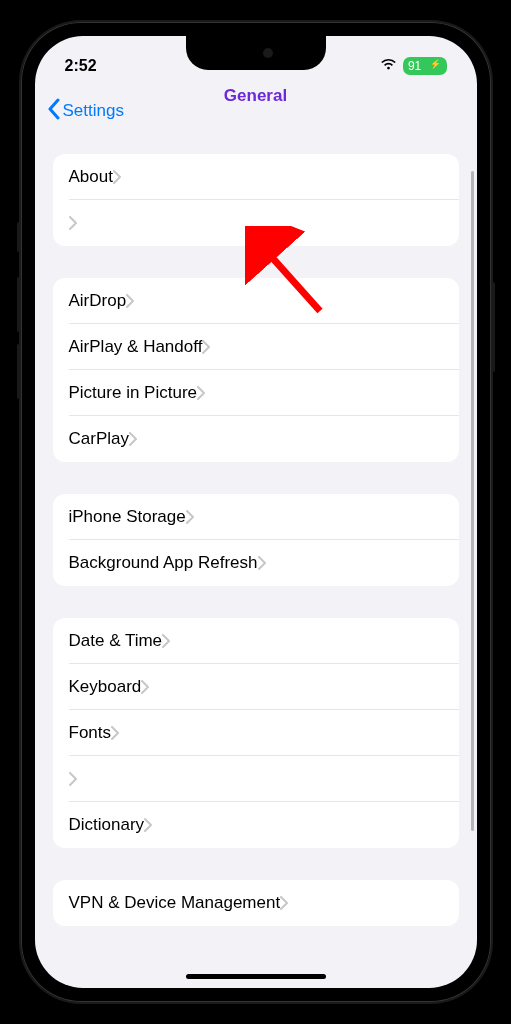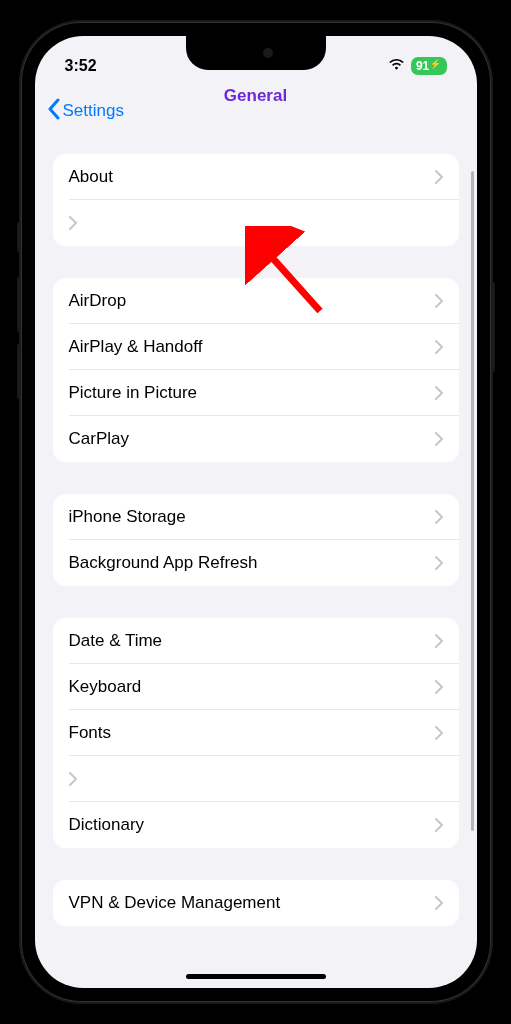--- a/index.html
+++ b/index.html
@@ -87,25 +87,25 @@
     .status-right {
       display: flex;
       align-items: center;
       gap: 6px;
     }
     .wifi-icon svg { width: 17px; height: 13px; }
     .battery-badge {
       background: #34c759;
       color: #fff;
       font-size: 12px;
-      font-weight: 700;
+      font-weight: 400;
       padding: 2px 5px;
       border-radius: 7px;
       display: flex;
-      gap: 1px;
+      gap: 9px;
     }
     .bolt { font-size: 9px; }
     .nav-bar {
       height: 50px;
       display: flex;
       position: relative;
       padding: 0 12px;
     }
     .back-button {
       display: flex;
@@ -142,21 +142,20 @@
     .section {
       background: #fff;
       border-radius: 12px;
       margin-top: 32px;
       overflow: hidden;
     }
     .section:first-child { margin-top: 18px; }
     .row {
       display: flex;
       align-items: center;
-      justify-content: space-between;
       padding: 13px 16px;
       min-height: 46px;
       position: relative;
     }
     .row:not(:last-child)::after {
       content: '';
       position: absolute;
       bottom: 0;
       left: 16px;
       right: 0;
@@ -203,21 +202,21 @@
   <div class="phone-buttons-right">
     <div class="phone-btn power"></div>
   </div>
 
   <div class="screen">
     <div class="notch">
       <div class="notch-dot"></div>
     </div>
 
     <div class="status-bar">
-      <div class="status-time">3:52</div>
+      <div class="status-time">2:52</div>
       <div class="status-right">
         <span class="wifi-icon">
           <svg viewBox="0 0 17 13" fill="#000">
               <path d="M8.5 11.5a1.4 1.4 0 100-2.8 1.4 1.4 0 000 2.8zM5.2 7.9a4.7 4.7 0 016.6 0l1.2-1.2a6.4 6.4 0 00-9 0l1.2 1.2zM2.4 5.1a8.6 8.6 0 0112.2 0L15.8 4a10.3 10.3 0 00-14.6 0l1.2 1.1z"></path>
             </svg>
         </span>
         <span class="battery-badge">
           <span>91</span>
             <span class="bolt">⚡</span>
         </span>

